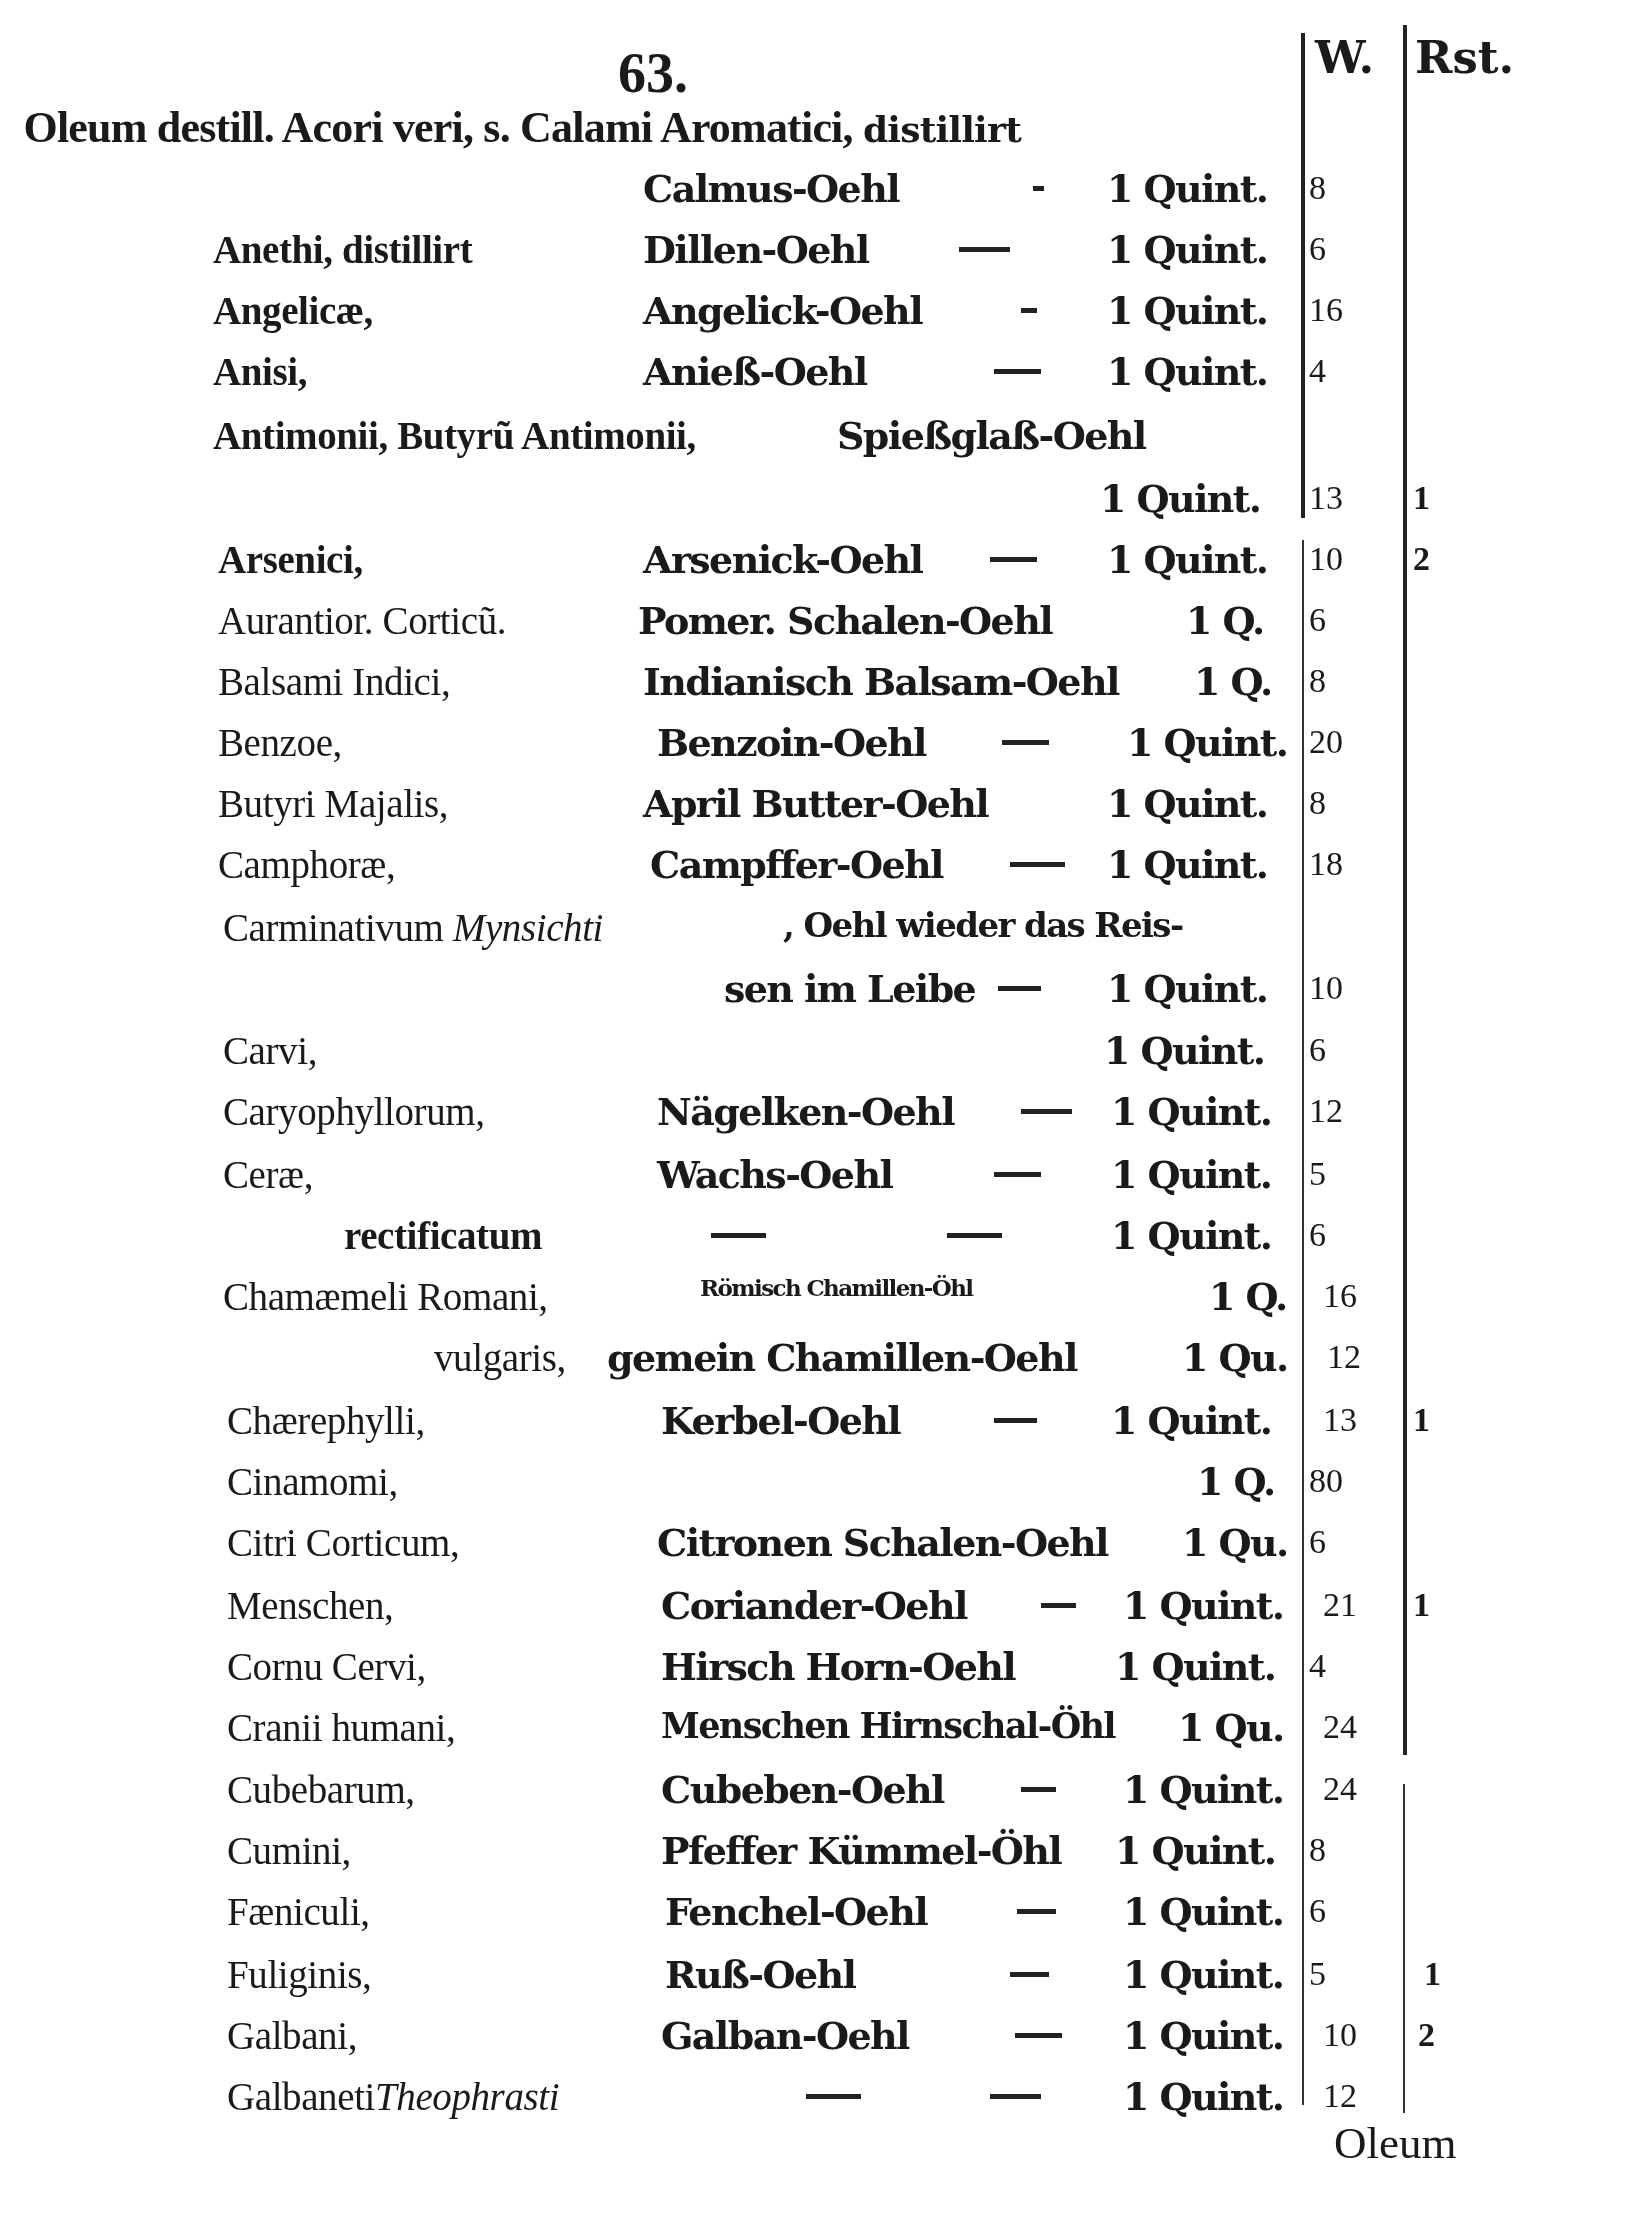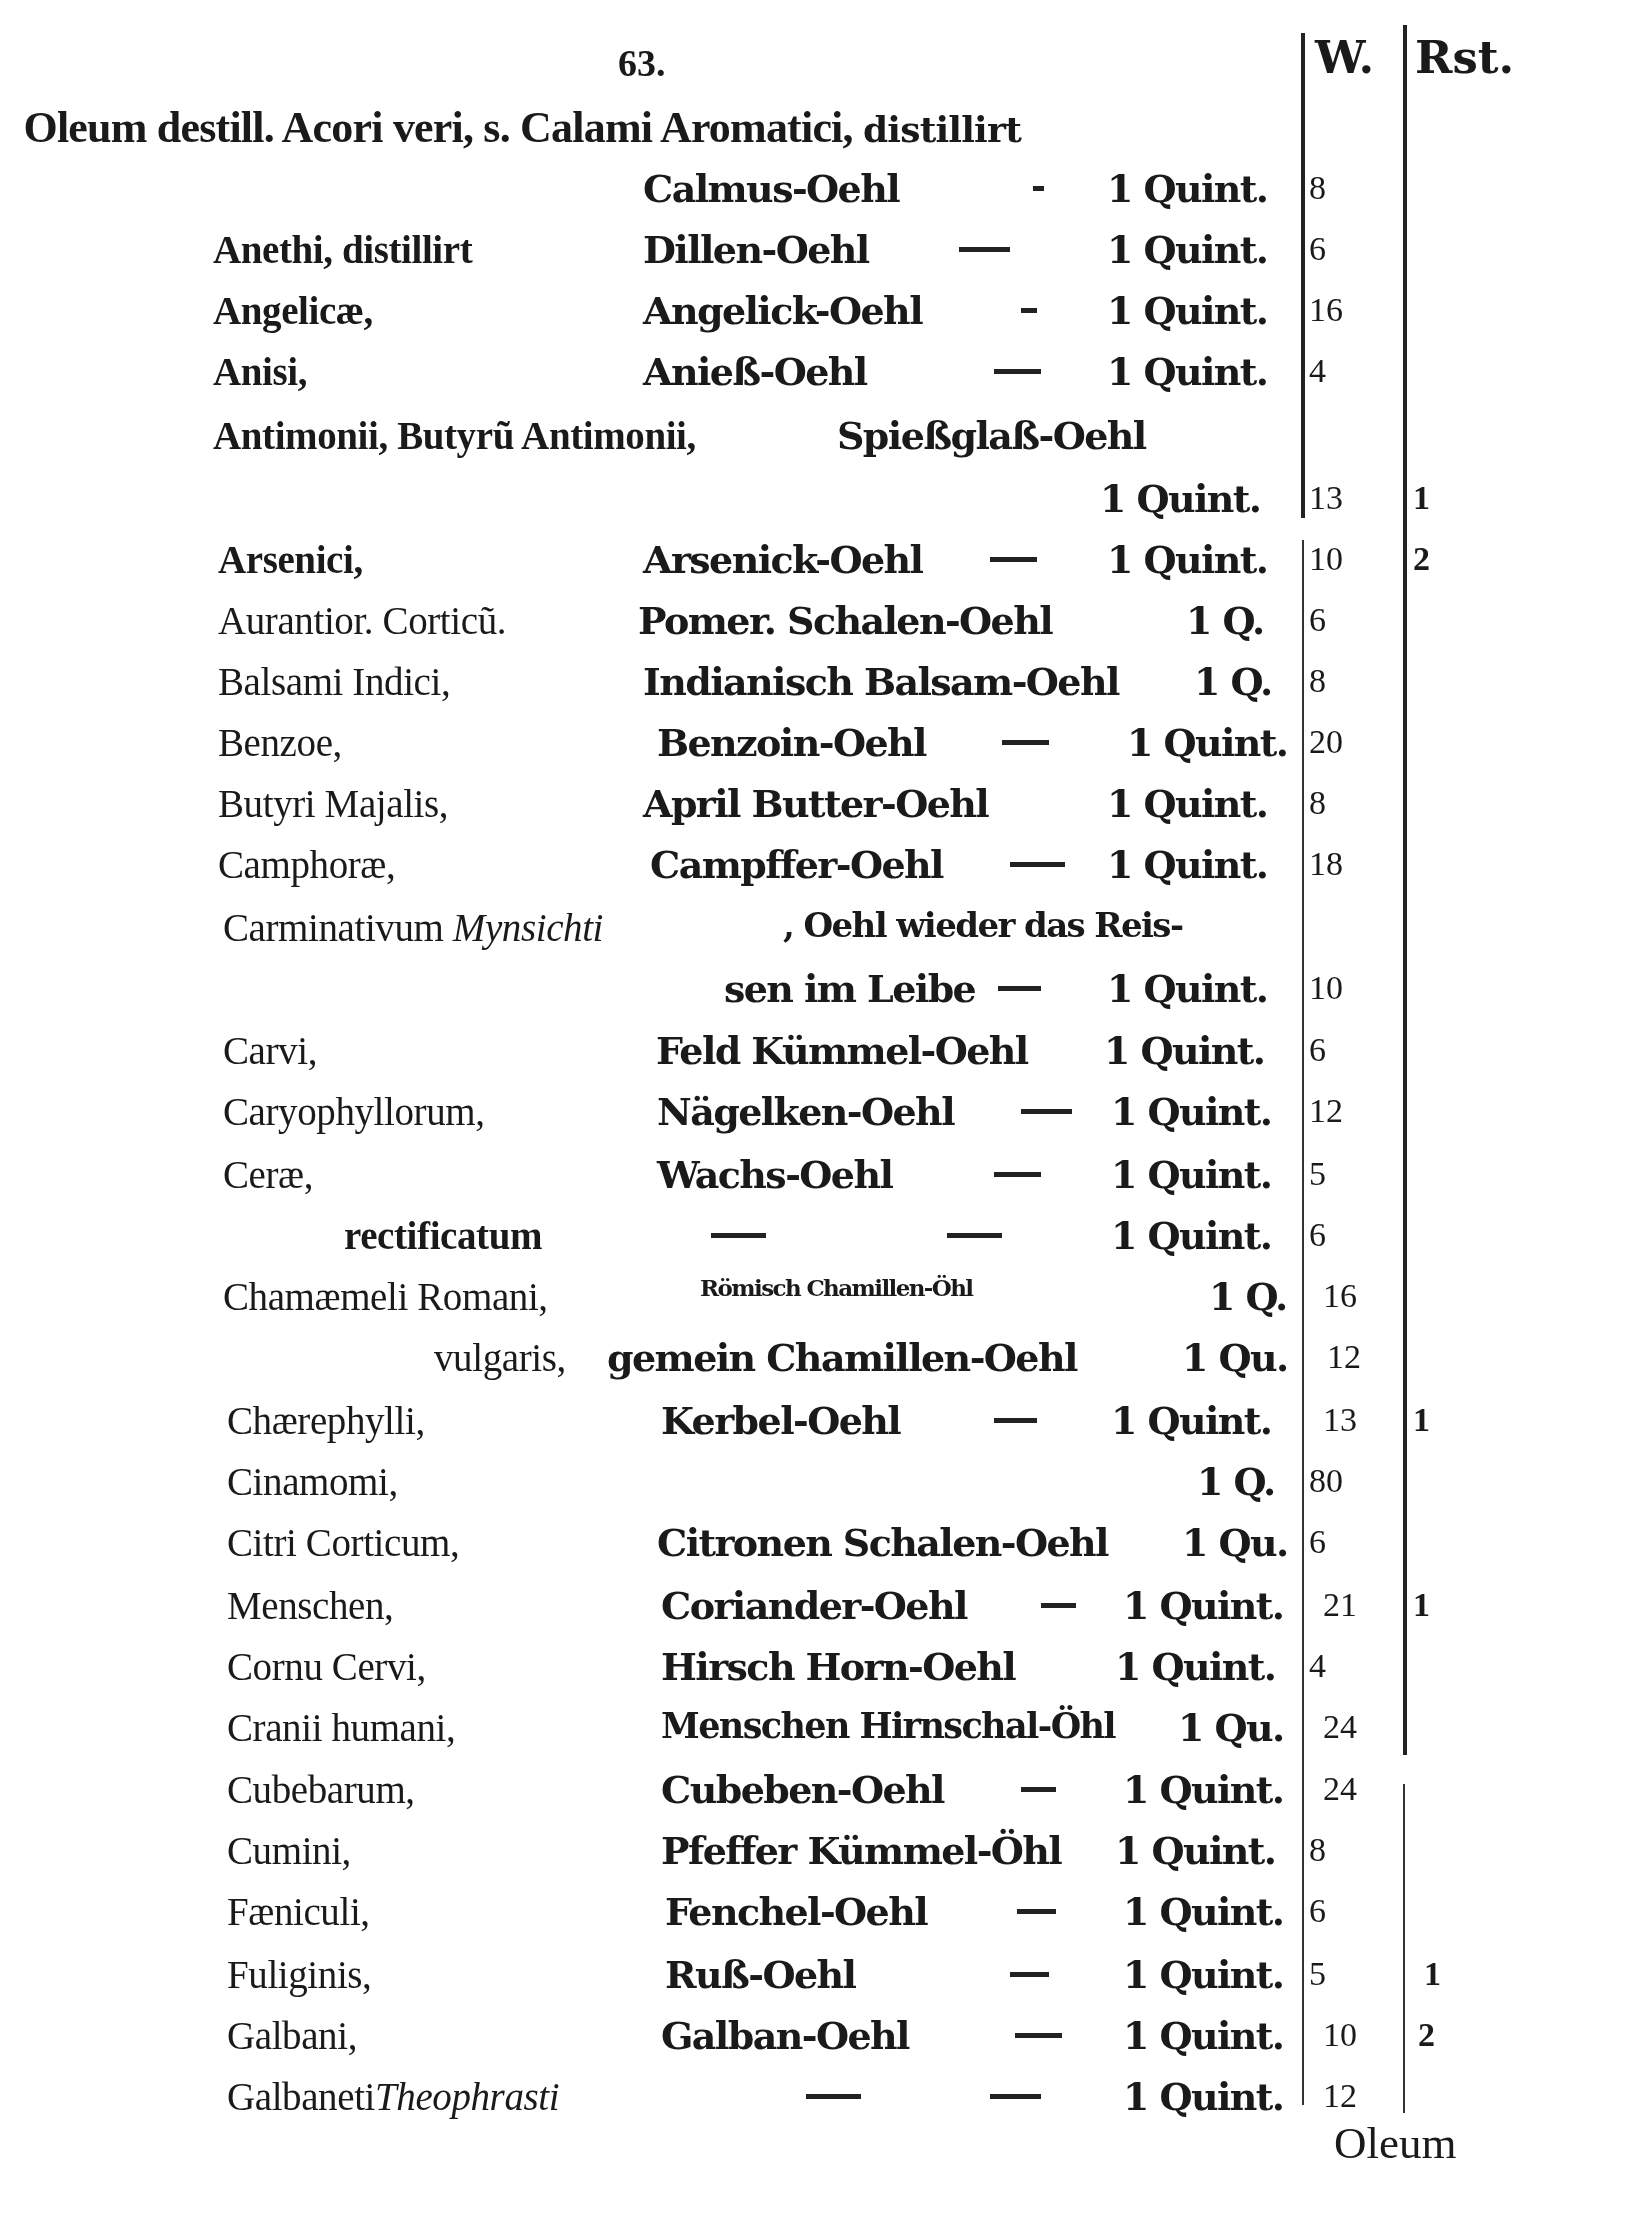--- a/index.html
+++ b/index.html
@@ -3,21 +3,21 @@
 <meta charset="utf-8">
 <style>
   html, body { margin: 0; padding: 0; background: #ffffff; }
   body {
     width: 1651px; height: 2227px; position: relative; overflow: hidden;
     font-family: "DejaVu Serif", "Liberation Serif", serif;
     color: #1a1a1a;
   }
   .page { position: absolute; left: 0; top: 0; width: 1651px; height: 2227px; }
   .page-number {
-    position: absolute; left: 618px; top: 41px; font-size: 38px; font-weight: bold;
+    position: absolute; left: 618px; top: 41px; font-size: 56px; font-weight: bold;
     font-family: "Liberation Serif", serif;
   }
   .col-head {
     position: absolute; top: 31px; font-size: 45px; font-weight: bold;
     font-family: "DejaVu Serif", serif;
   }
   .col-head.w { left: 1315px; }
   .col-head.rst { left: 1415px; }
   .vline {
     position: absolute; width: 3.9px; background: #222;
@@ -192,21 +192,20 @@
   <div class="row" style="top:966px">
     <span class="german" style="left:724px">sen im Leibe</span>
     <span class="dash" style="left:998px;width:43px;"></span>
     <span class="qty" style="left:1107px">1 Quint.</span>
     <span class="w">10</span>
     <span class="rst"></span>
   </div>
 
   <div class="row" style="top:1028px">
     <span class="latin" style="left:223px">Carvi,</span>
-    <span class="german" style="left:656px">Feld Kümmel-Oehl</span>
     <span class="qty" style="left:1104px">1 Quint.</span>
     <span class="w">6</span>
     <span class="rst"></span>
   </div>
 
   <div class="row" style="top:1089px">
     <span class="latin" style="left:223px">Caryophyllorum,</span>
     <span class="german" style="left:657px">Nägelken-Oehl</span>
     <span class="dash" style="left:1021px;width:51px;"></span>
     <span class="qty" style="left:1111px">1 Quint.</span>

